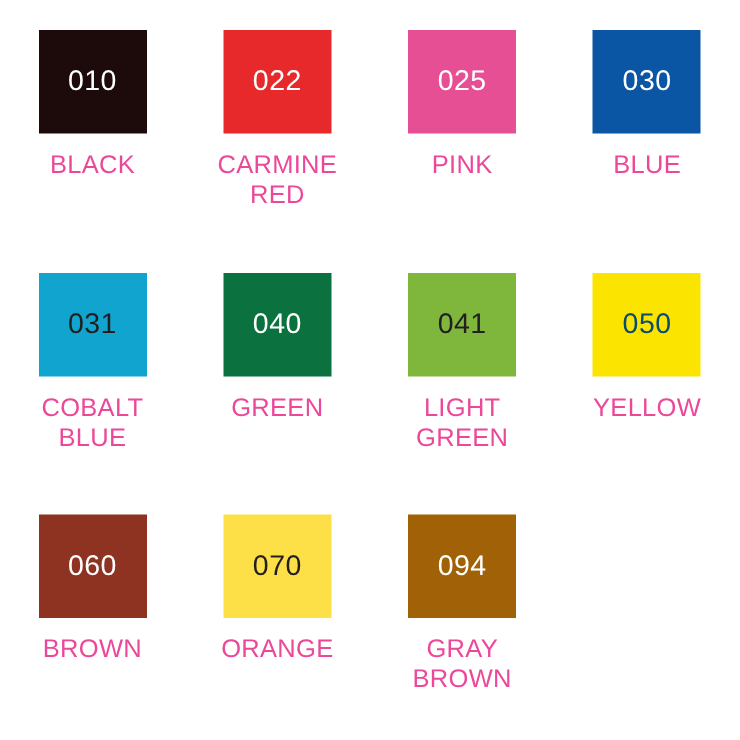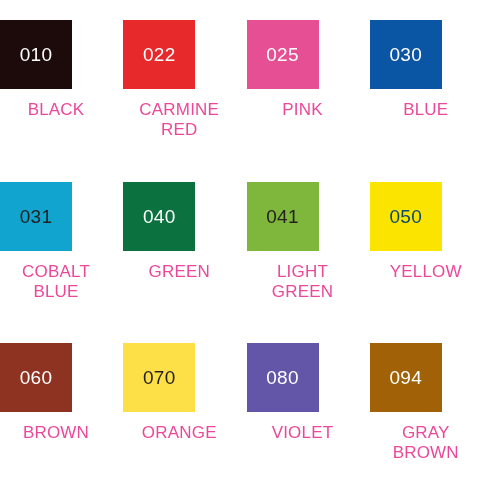--- a/index.html
+++ b/index.html
@@ -19,20 +19,21 @@
     background: #ffffff;
     display: grid;
     grid-template-columns: repeat(4, 1fr);
     grid-template-rows: repeat(3, 1fr);
     padding: 8px 0 0 0;
   }
 
   .swatch-cell {
     display: flex;
     flex-direction: column;
+    align-items: center;
     justify-content: flex-start;
     padding-top: 12px;
   }
 
   .swatch-chip {
     width: 72px;
     height: 69px;
     display: flex;
     align-items: center;
     justify-content: center;
@@ -118,24 +119,18 @@
       </div>
       <div class="swatch-name">BROWN</div>
     </div>
     <div class="swatch-cell">
       <div class="swatch-chip" style="background-color: #fde047;">
         <span class="swatch-code" style="color: rgb(35, 31, 32);">070</span>
       </div>
       <div class="swatch-name">ORANGE</div>
     </div>
     <div class="swatch-cell">
-      <div class="swatch-chip" style="background-color: rgb(99, 85, 168);">
-        <span class="swatch-code" style="color: rgb(255, 255, 255);">080</span>
-      </div>
-      <div class="swatch-name">VIOLET</div>
-    </div>
-    <div class="swatch-cell">
       <div class="swatch-chip" style="background-color: #a16207;">
         <span class="swatch-code" style="color: rgb(255, 255, 255);">094</span>
       </div>
       <div class="swatch-name">GRAY BROWN</div>
     </div>
   </div>
 
 </body></html>

